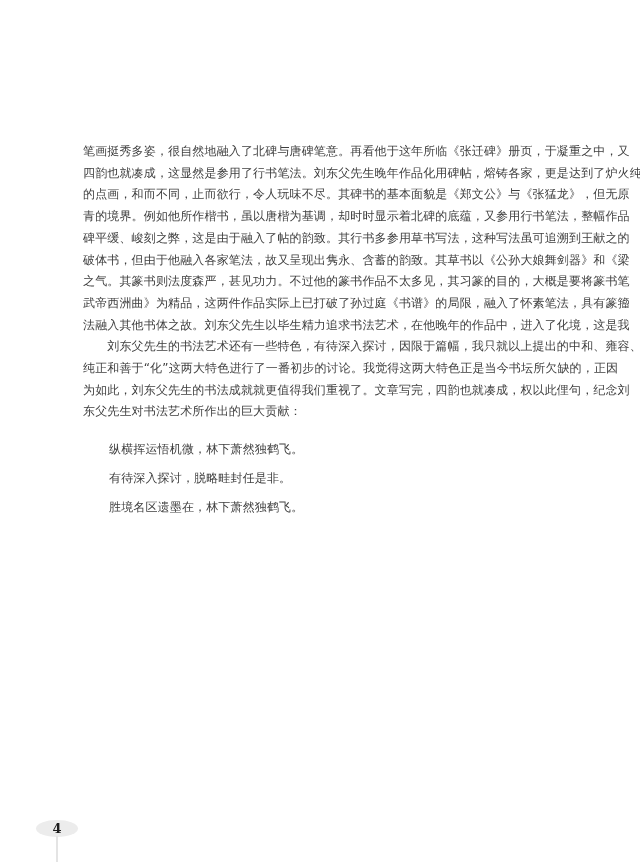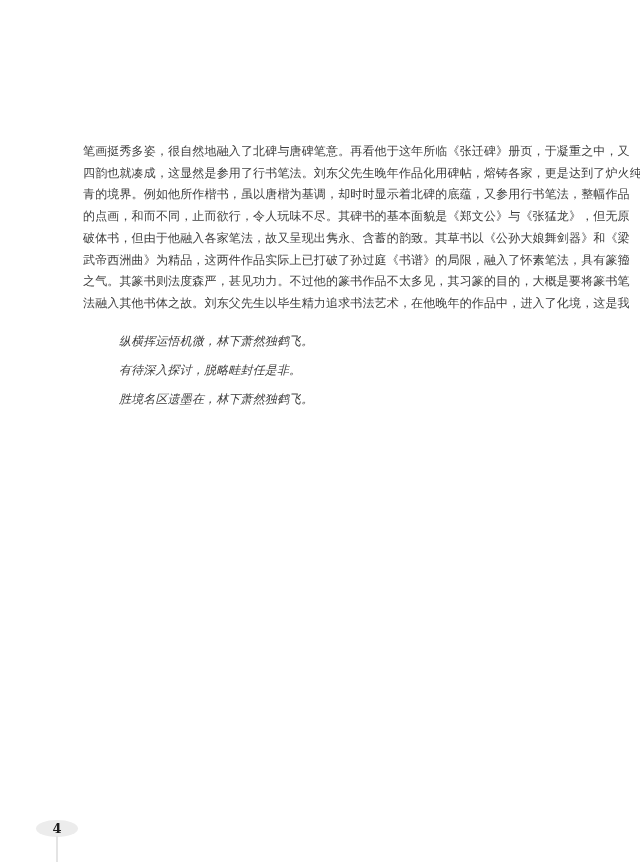--- a/index.html
+++ b/index.html
@@ -24,22 +24,21 @@
     font-size: 12px;
     letter-spacing: 0.15px;
   }
   .para .line {
     line-height: 21.7px;
     white-space: nowrap;
     text-align: justify;
   }
   .verse {
     margin-top: 12px;
-    margin-left: 36px;
-    font-style: italic;
+    margin-left: 26px;
   }
   .verse .line {
     line-height: 29px;
     white-space: nowrap;
   }
   .pagenum-ellipse {
     position: absolute;
     left: 36px;
     top: 820px;
     width: 42px;
@@ -68,26 +67,33 @@
 </style>
 </head>
 <body>
 
 <div class="page">
 
   <div class="text-block">
     <div class="para">
         <div class="line">笔画挺秀多姿，很自然地融入了北碑与唐碑笔意。再看他于这年所临《张迁碑》册页，于凝重之中，又</div>
         <div class="line">四韵也就凑成，这显然是参用了行书笔法。刘东父先生晚年作品化用碑帖，熔铸各家，更是达到了炉火纯</div>
+        <div class="line">的点画，和而不同，止而欲行，令人玩味不尽。其碑书的基本面貌是《郑文公》与《张猛龙》，但无原</div>
         <div class="line">青的境界。例如他所作楷书，虽以唐楷为基调，却时时显示着北碑的底蕴，又参用行书笔法，整幅作品</div>
-        <div class="line">的点画，和而不同，止而欲行，令人玩味不尽。其碑书的基本面貌是《郑文公》与《张猛龙》，但无原</div>
+        <div class="line">碑平缓、峻刻之弊，这是由于融入了帖的韵致。其行书多参用草书写法，这种写法虽可追溯到王献之的</div>
         <div class="line">破体书，但由于他融入各家笔法，故又呈现出隽永、含蓄的韵致。其草书以《公孙大娘舞剑器》和《梁</div>
+        <div class="line">之气。其篆书则法度森严，甚见功力。不过他的篆书作品不太多见，其习篆的目的，大概是要将篆书笔</div>
         <div class="line">武帝西洲曲》为精品，这两件作品实际上已打破了孙过庭《书谱》的局限，融入了怀素笔法，具有篆籀</div>
-        <div class="line">之气。其篆书则法度森严，甚见功力。不过他的篆书作品不太多见，其习篆的目的，大概是要将篆书笔</div>
         <div class="line">法融入其他书体之故。刘东父先生以毕生精力追求书法艺术，在他晚年的作品中，进入了化境，这是我</div>
+      </div>
+    <div class="para">
+        <div class="line">　　刘东父先生的书法艺术还有一些特色，有待深入探讨，因限于篇幅，我只就以上提出的中和、雍容、</div>
+        <div class="line">纯正和善于“化”这两大特色进行了一番初步的讨论。我觉得这两大特色正是当今书坛所欠缺的，正因</div>
+        <div class="line">为如此，刘东父先生的书法成就就更值得我们重视了。文章写完，四韵也就凑成，权以此俚句，纪念刘</div>
+        <div class="line">东父先生对书法艺术所作出的巨大贡献：</div>
       </div>
     <div class="verse">
         <div class="line">纵横挥运悟机微，林下萧然独鹤飞。</div>
         <div class="line">有待深入探讨，脱略畦封任是非。</div>
         <div class="line">胜境名区遗墨在，林下萧然独鹤飞。</div>
       </div>
   </div>
 
   <div class="pagenum-ellipse">
     <span class="pagenum">4</span>

